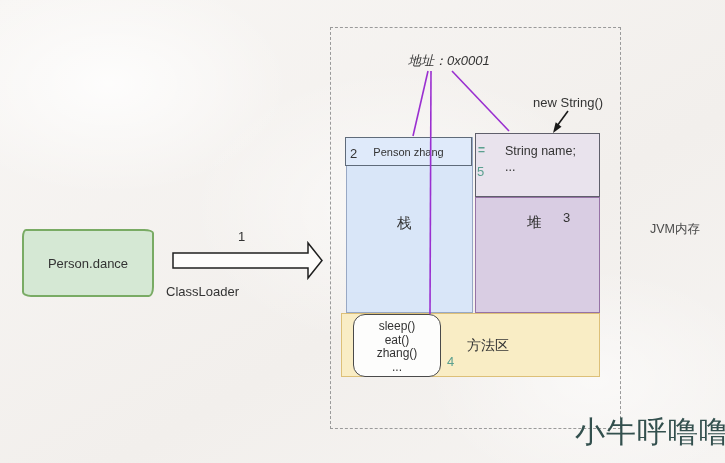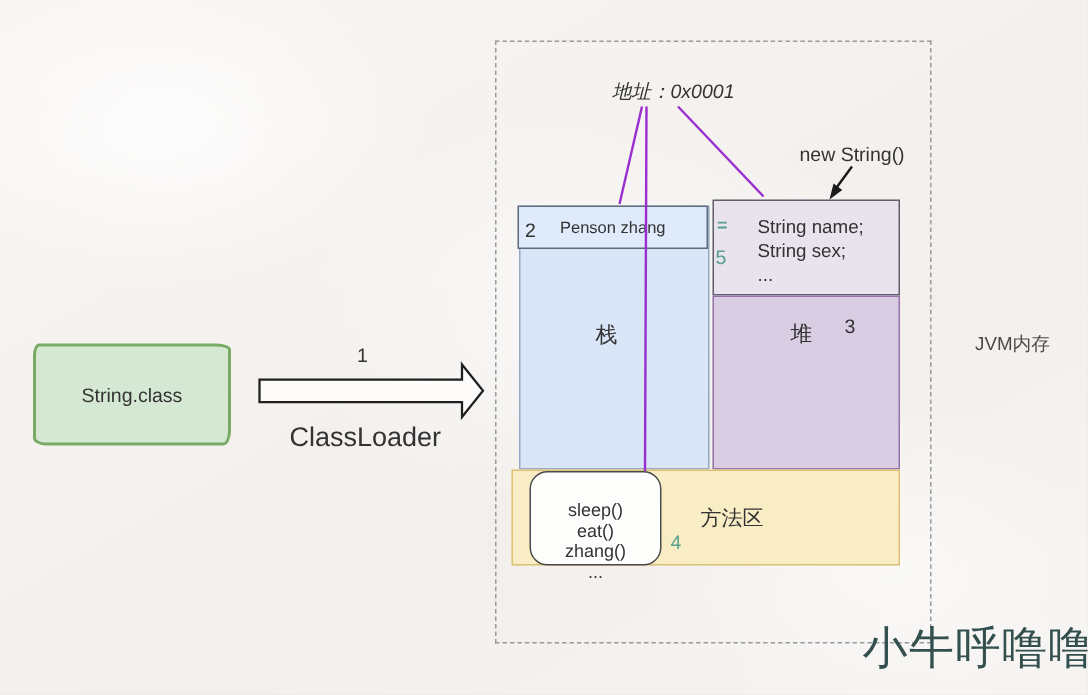--- a/index.html
+++ b/index.html
@@ -28,22 +28,22 @@
   #person-class-box{
     left:22px;top:229px;width:128px;height:64px;
     background:#d5e8d4;border:2px solid #79ab64;
     border-radius:4px 10px 5px 9px / 8px 4px 10px 5px;
     display:flex;align-items:center;justify-content:center;
     font-size:13px;z-index:5;
   }
 
   
   #step1-label{left:238px;top:229px;font-size:13px;z-index:10;}
-  #loader-label{left:166px;top:285px;width:155px;text-align:center;
-    font-size:18px;line-height:13px;z-index:10;}
+  #loader-label{left:166px;top:285px;width:155px;
+    font-size:13px;line-height:13px;z-index:10;}
   #loader-label .line{display:block;margin-bottom:1px;}
 
   
   #stack-box{
     left:346px;top:137px;width:127px;height:176px;
     background:#d9e6f8;border:1px solid #98a8c4;z-index:5;box-sizing:border-box;
   }
   #stack-frame{
     left:345px;top:137px;width:127px;height:29px;
     background:#dfeafa;border:1px solid #5f6b7a;z-index:6;box-sizing:border-box;
@@ -74,21 +74,21 @@
   #method-area-box{
     left:341px;top:313px;width:259px;height:64px;
     background:#f9edc5;border:1px solid #ddc078;z-index:5;box-sizing:border-box;
   }
   #method-area-label{left:467px;top:337px;font-size:14px;z-index:7;}
   #method-area-step{left:447px;top:354px;font-size:13px;color:#5ba08f;z-index:7;}
   #methods-box{
     left:353px;top:314px;width:88px;height:63px;
     background:#fdfdfc;border:1.5px solid #4a4a4a;border-radius:12px;
     z-index:7;box-sizing:border-box;text-align:center;
-    font-size:12px;line-height:13.5px;padding-top:19px;
+    font-size:12px;line-height:13.5px;padding-top:5px;
   }
 
   
   #address-label{left:408px;top:52px;font-size:13px;z-index:10;font-style:italic;}
   #new-person-label{left:533px;top:95px;font-size:13px;z-index:10;}
 
   
   #overlay{left:0;top:0;width:725px;height:463px;z-index:50;pointer-events:none;}
 
   
@@ -99,41 +99,40 @@
 </style>
 </head>
 <body>
 
 <div id="canvas">
 
   <div class="abs" id="jvm-region"></div>
   <div class="abs" id="jvm-region-label">JVM内存</div>
 
   <div class="abs" id="person-class-box">
-    <span>String.class</span>
+    <span>Person.dance</span>
   </div>
 
   <div class="abs" id="step1-label">1</div>
   <div class="abs" id="loader-label">
     <span class="line">ClassLoader</span>
   </div>
 
   <div class="abs" id="stack-box"></div>
   <div class="abs" id="stack-frame">
     <span>Penson zhang</span>
   </div>
   <div class="abs" id="stack-step">2</div>
   <div class="abs" id="stack-label">栈</div>
 
   <div class="abs" id="object-box"></div>
   <div class="abs" id="object-assign">=</div>
   <div class="abs" id="object-step">5</div>
   <div class="abs" id="object-fields">
     <div>String name;</div>
-    <div>String sex;</div>
     <div>...</div>
   </div>
 
   <div class="abs" id="heap-box"></div>
   <div class="abs" id="heap-label">堆</div>
   <div class="abs" id="heap-step">3</div>
 
   <div class="abs" id="method-area-box"></div>
   <div class="abs" id="method-area-label">方法区</div>
   <div class="abs" id="method-area-step">4</div>

